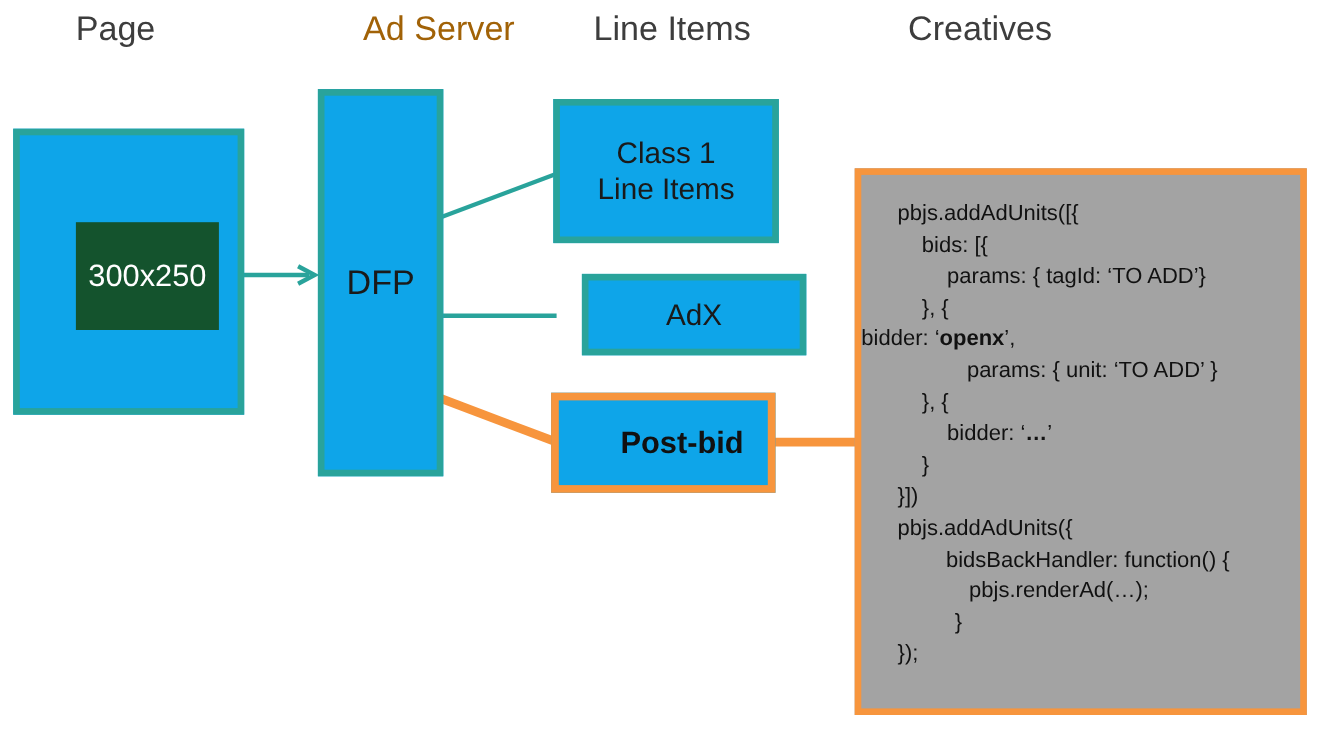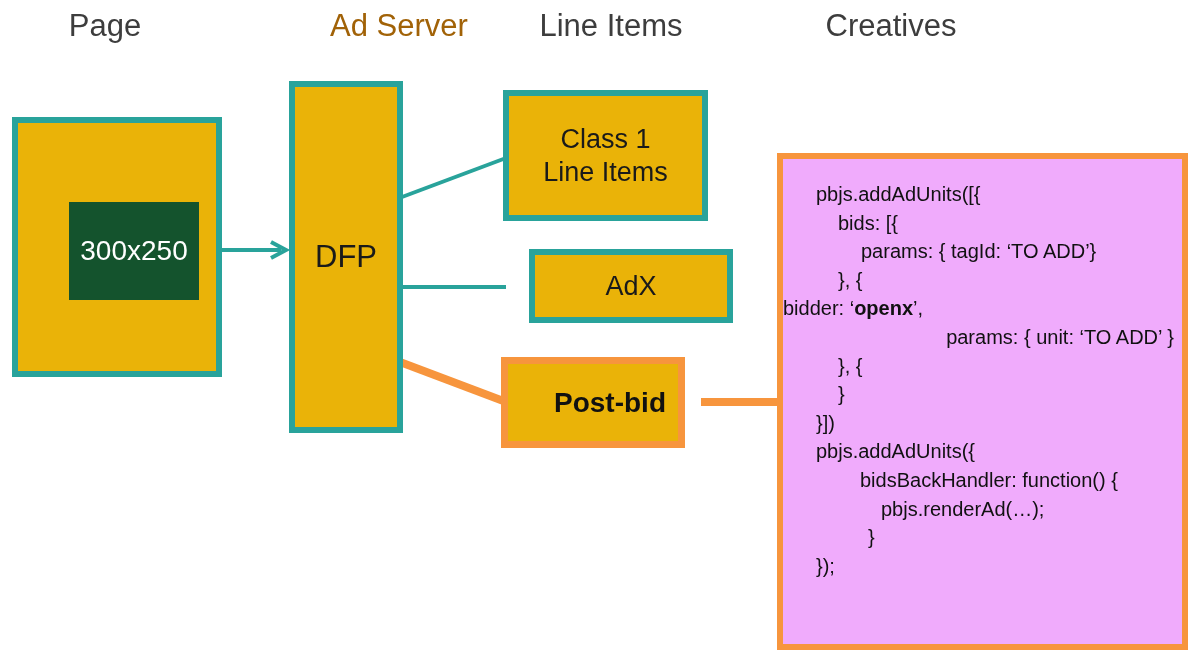--- a/index.html
+++ b/index.html
@@ -18,46 +18,46 @@
   .col-header {
     position: absolute;
     top: 8px;
     transform: translateX(-50%);
     font-size: 31px;
     color: #3d3d3d;
     white-space: nowrap;
   }
   .box {
     position: absolute;
-    background: #eab308;
+    background: #0ea5e9;
     box-sizing: border-box;
     display: flex;
     align-items: center;
     justify-content: center;
     text-align: center;
   }
   .teal-border { border: 6px solid #29a39b; }
   .orange-border { border: 7px solid #f7953d; }
   #page-box { left: 12px; top: 117px; width: 210px; height: 260px; }
   #ad-slot {
     position: absolute;
     left: 69px; top: 202px; width: 130px; height: 98px;
     background: #f7953d;
     display: flex; align-items: center; justify-content: center;
     color: #ffffff; font-size: 28px;
   }
   #dfp-box { left: 289px; top: 81px; width: 114px; height: 352px; font-size: 31px; color: #1a1a1a; }
   #class1-box { left: 503px; top: 90px; width: 205px; height: 131px; font-size: 27px; color: #1a1a1a; line-height: 33px; }
   #adx-box { left: 529px; top: 249px; width: 204px; height: 74px; font-size: 27px; color: #1a1a1a; }
-  #postbid-box { left: 501px; top: 357px; width: 184px; height: 91px; font-size: 28px; color: #111111; font-weight: bold; padding-left: 34px; }
+  #postbid-box { left: 501px; top: 357px; width: 204px; height: 91px; font-size: 28px; color: #111111; font-weight: bold; padding-left: 34px; }
   #code-box {
     position: absolute;
     left: 777px; top: 153px; width: 411px; height: 497px;
     box-sizing: border-box;
-    background: #f0abfc;
+    background: #a3a3a3;
   }
   #code-lines {
     position: absolute;
     left: 0; top: 21px; right: 8px;
   }
   .code-line {
     font-size: 20px;
     line-height: 28.6px;
     color: #111111;
     white-space: pre;
@@ -115,22 +115,23 @@
     <span>Post-bid</span>
   </div>
 
   <div class="orange-border" id="code-box" style="border-width: 6px; border-color: rgb(247, 149, 61);">
     <div id="code-lines">
         <div class="code-line" style="padding-left: 33px; color: rgb(17, 17, 17);"><span>pbjs.addAdUnits([{</span></div>
         <div class="code-line" style="padding-left: 55px; color: rgb(17, 17, 17);"><span>bids: [{</span></div>
         <div class="code-line" style="padding-left: 78px; color: rgb(17, 17, 17);"><span>params: { tagId: ‘TO ADD’}</span></div>
         <div class="code-line" style="padding-left: 55px; color: rgb(17, 17, 17);"><span>}, {</span></div>
         <div class="code-line" style="color: rgb(17, 17, 17);"><span>bidder: ‘</span><span class="bold">openx</span><span>’,</span></div>
-        <div class="code-line" style="padding-left: 96px; color: rgb(17, 17, 17); text-align: right;"><span>params: { unit: ‘TO ADD’ }</span></div>
+        <div class="code-line" style="padding-left: 96px; color: rgb(17, 17, 17);"><span>params: { unit: ‘TO ADD’ }</span></div>
         <div class="code-line" style="padding-left: 55px; color: rgb(17, 17, 17);"><span>}, {</span></div>
+        <div class="code-line" style="padding-left: 78px; color: rgb(17, 17, 17);"><span>bidder: ‘</span><span class="bold">…</span><span>’</span></div>
         <div class="code-line" style="padding-left: 55px; color: rgb(17, 17, 17);"><span>}</span></div>
         <div class="code-line" style="padding-left: 33px; color: rgb(17, 17, 17);"><span>}])</span></div>
         <div class="code-line" style="padding-left: 33px; color: rgb(17, 17, 17);"><span>pbjs.addAdUnits({</span></div>
         <div class="code-line" style="padding-left: 77px; color: rgb(17, 17, 17);"><span>bidsBackHandler: function() {</span></div>
         <div class="code-line" style="padding-left: 98px; color: rgb(17, 17, 17);"><span>pbjs.renderAd(…);</span></div>
         <div class="code-line" style="padding-left: 85px; color: rgb(17, 17, 17);"><span>}</span></div>
         <div class="code-line" style="padding-left: 33px; color: rgb(17, 17, 17);"><span>});</span></div>
       </div>
   </div>
 

